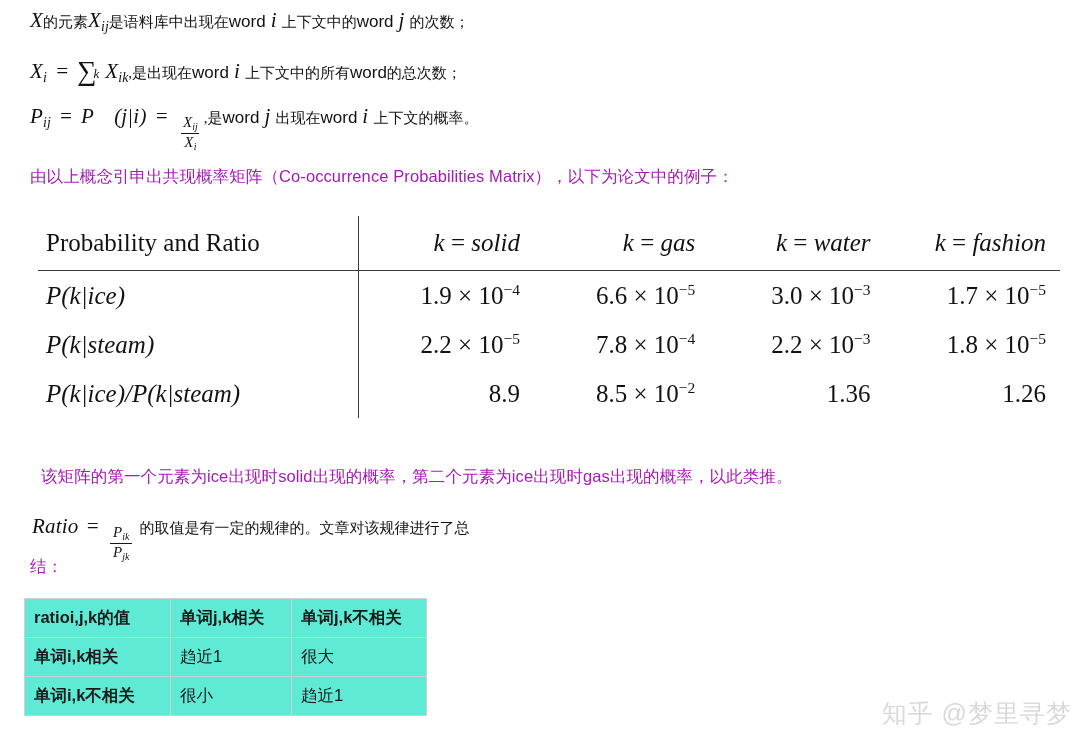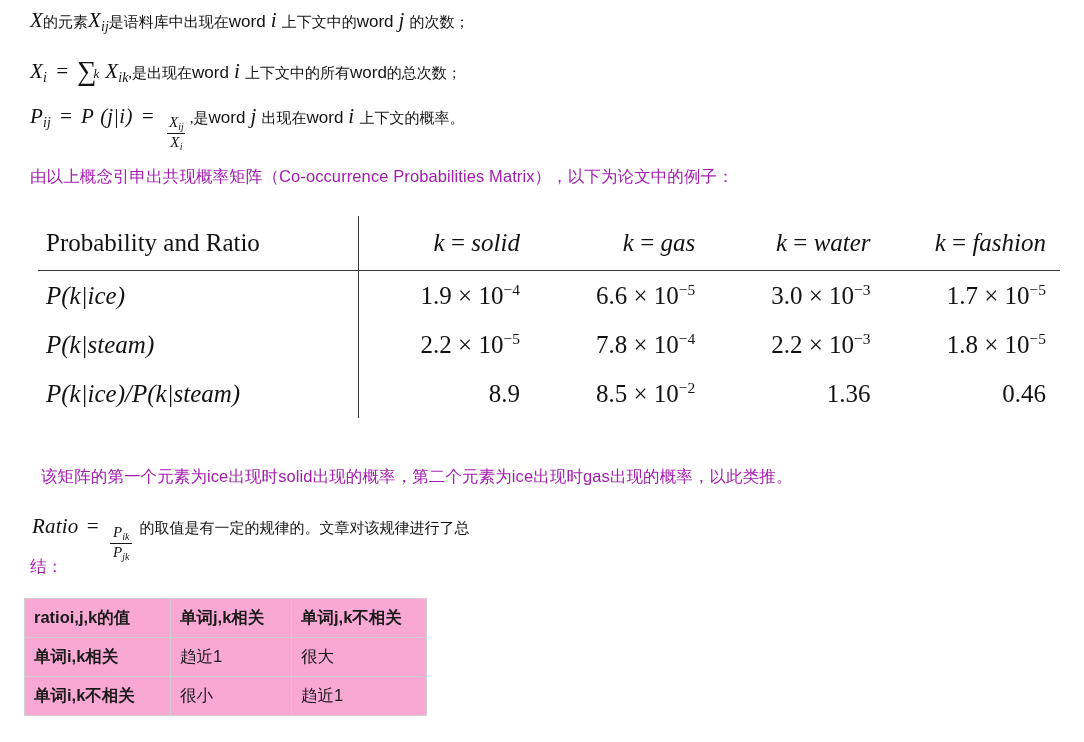--- a/index.html
+++ b/index.html
@@ -139,21 +139,21 @@
   }
 
   
   #ratio-table {
     position: absolute;
     left: 24px;
     top: 598px;
     border-collapse: collapse;
     font-size: 16.5px;
     color: #1a1a1a;
-    background: #f9a8d4;
+    background: #5eead4;
   }
   #ratio-table td {
     border: 1px solid #cfcfcf;
     padding: 8px 10px 8px 9px;
     height: 22px;
     vertical-align: middle;
     white-space: nowrap;
   }
   #ratio-table td.hdr { font-weight: bold; }
   #ratio-table col.k0 { width: 146px; }
@@ -202,21 +202,21 @@
     <span class="mathser" style="margin:0 5px;">i</span>
     <span class="cn">上下文中的所有</span>
     <span class="en">word</span>
     <span class="cn">的总次数；</span>
   </div>
 
   <div class="formula-line" style="top:104px;">
     <span class="mathser"><span>P</span><span class="sub">ij</span></span>
     <span class="mathser" style="margin:0 8px;">=</span>
     <span class="mathser">P</span>
-    <span class="mathser" style="margin-left:6px;">(j|i)</span>
+    <span class="mathser" style="margin-left:20px;">(j|i)</span>
     <span class="mathser" style="margin:0 8px;">=</span>
     <span class="frac mathser">
       <span class="num"><span>X</span><span class="sub">ij</span></span>
       <span class="den"><span>X</span><span class="sub">i</span></span>
     </span>
     <span class="cn">,是</span>
     <span class="en">word</span>
     <span class="mathser" style="margin:0 5px;">j</span>
     <span class="cn">出现在</span>
     <span class="en">word</span>
@@ -298,21 +298,21 @@
           <td class="valcell vsep">
             <span class="num-val"><span>8.9</span><span></span><span></span><span class="sup"></span></span>
           </td>
           <td class="valcell">
             <span class="num-val"><span>8.5</span> <span>×</span> <span>10</span><span class="sup">−2</span></span>
           </td>
           <td class="valcell">
             <span class="num-val"><span>1.36</span><span></span><span></span><span class="sup"></span></span>
           </td>
           <td class="valcell">
-            <span class="num-val"><span>0.46</span><span></span><span></span><span class="sup"></span></span>
+            <span class="num-val"><span>1.26</span><span></span><span></span><span class="sup"></span></span>
           </td>
         </tr>
       </tbody>
     </table>
   </div>
 
   <div class="prose" style="top:466px;margin-left:11px;">该矩阵的第一个元素为ice出现时solid出现的概率，第二个元素为ice出现时gas出现的概率，以此类推。</div>
 
   <div class="formula-line" style="top:514px;">
     <span class="mathser" style="margin-left:2px;">Ratio</span>
@@ -345,14 +345,15 @@
         <td>很大</td>
       </tr>
       <tr>
         <td class="hdr">单词i,k不相关</td>
         <td>很小</td>
         <td>趋近1</td>
       </tr>
     </tbody>
   </table>
 
+  <div id="watermark" style="color: rgb(216, 217, 218);">知乎 @梦里寻梦</div>
 
 </div>
 
 </body></html>

